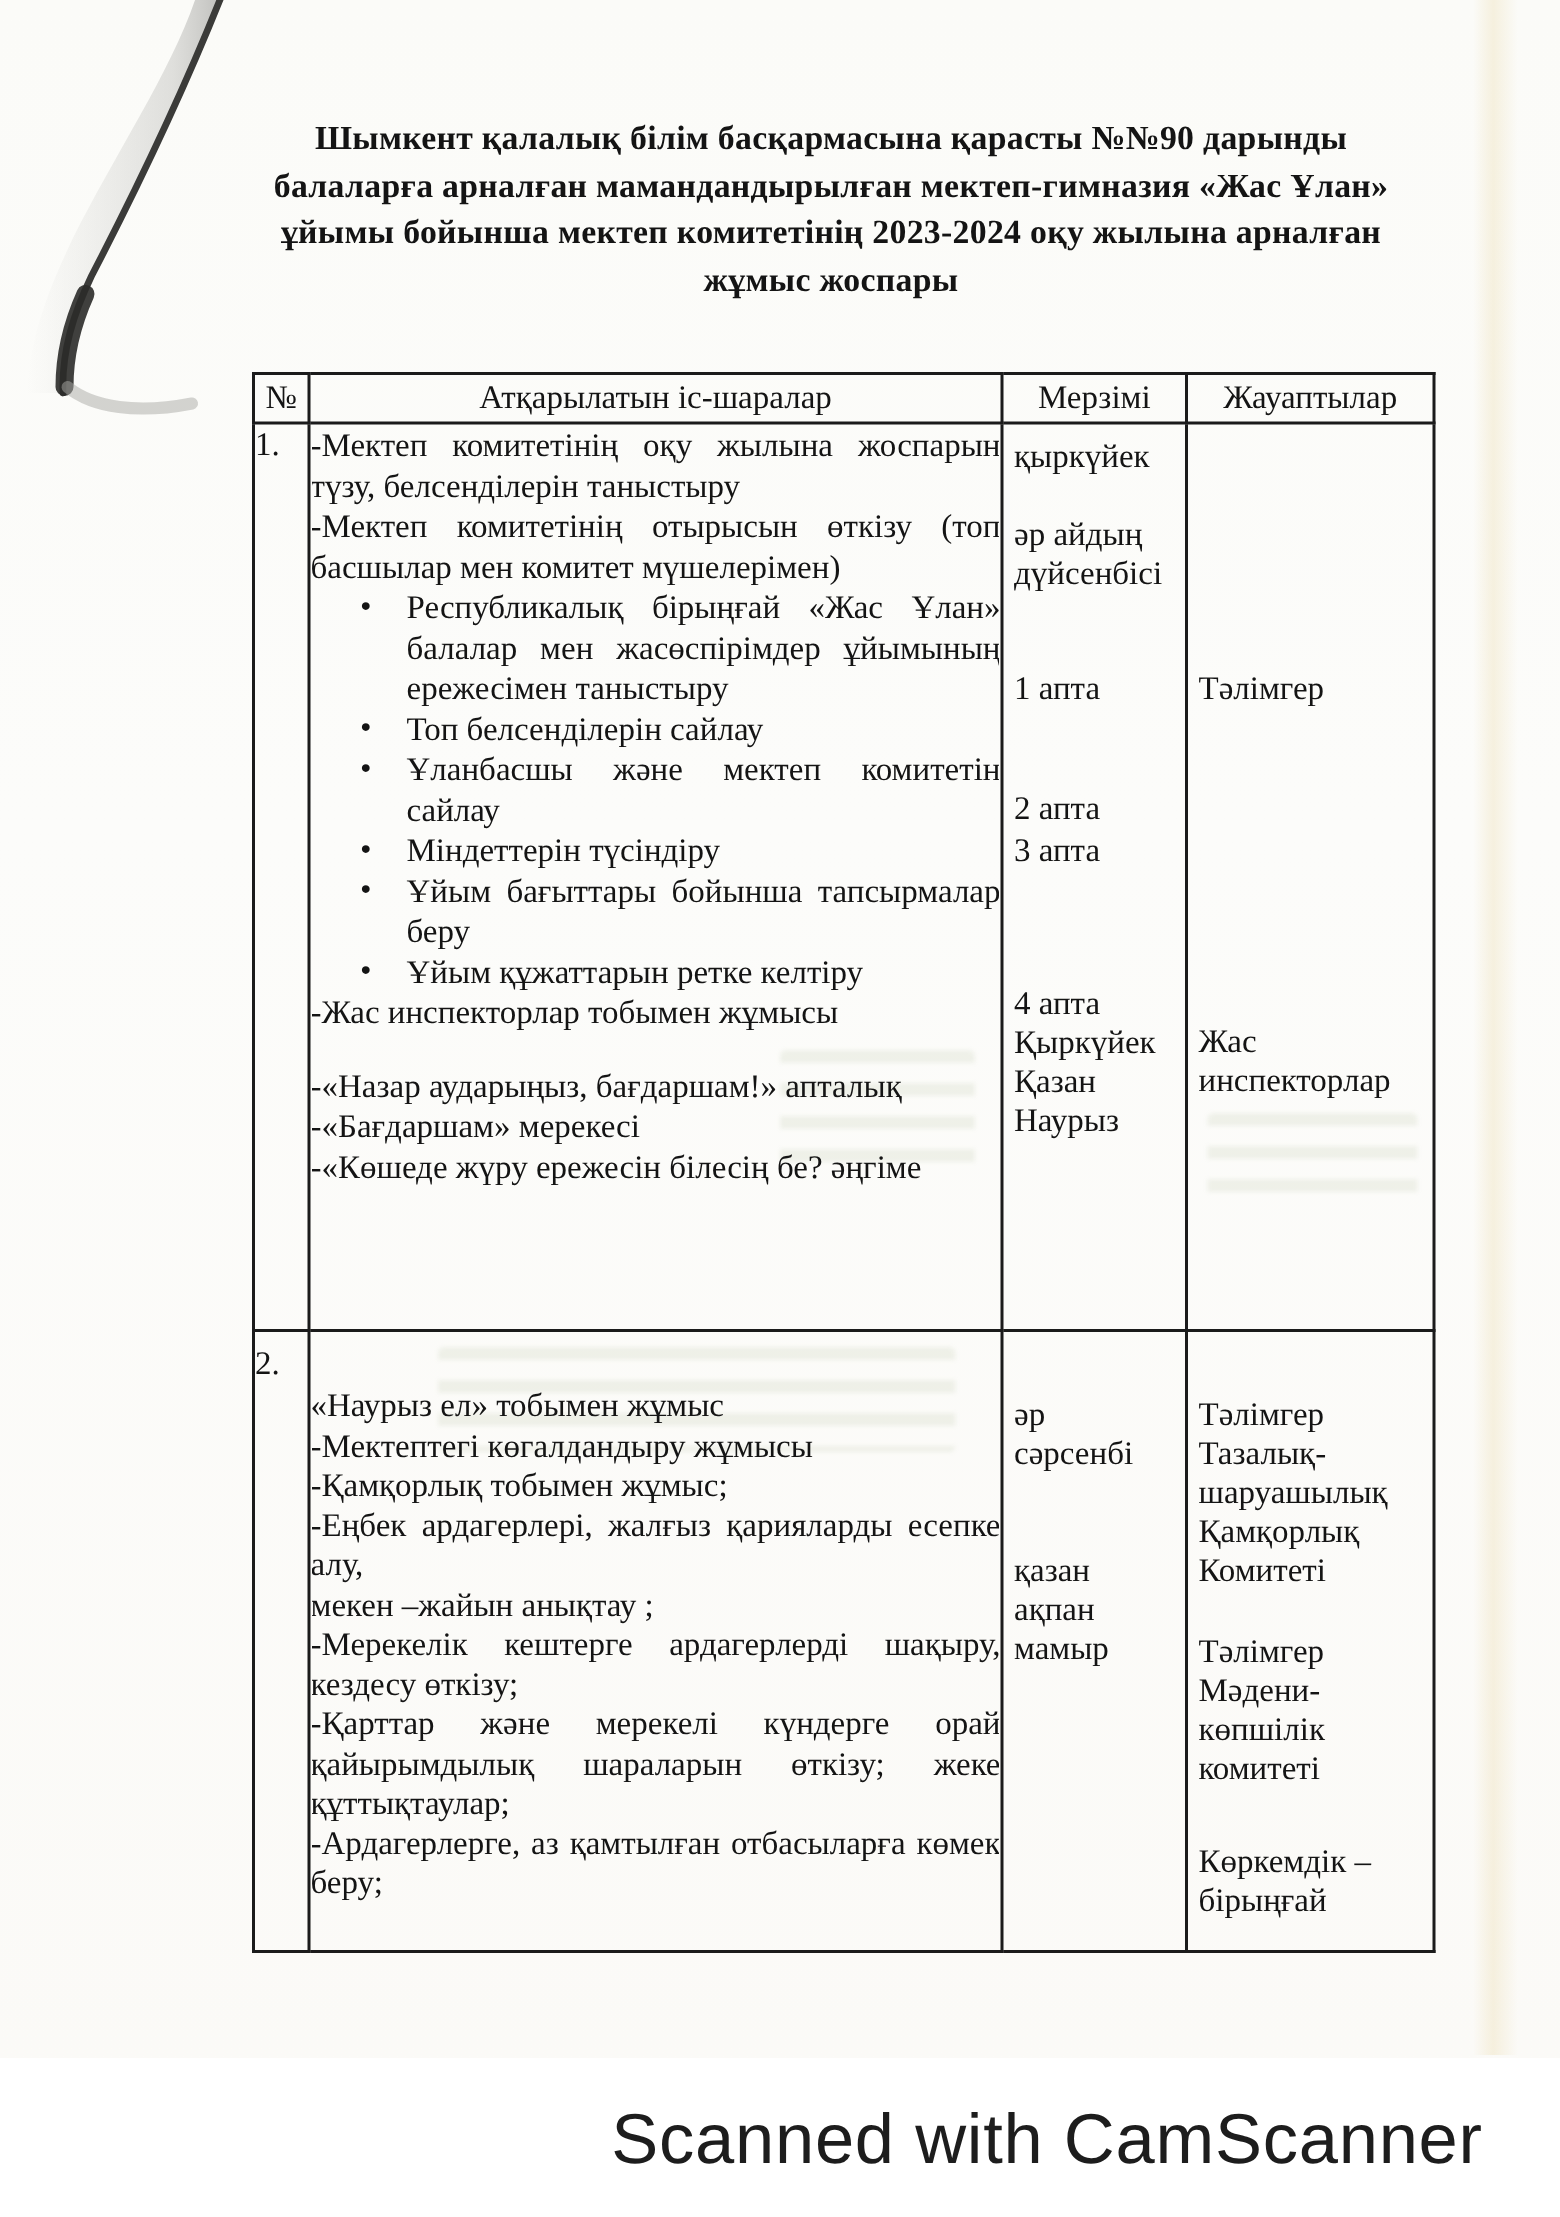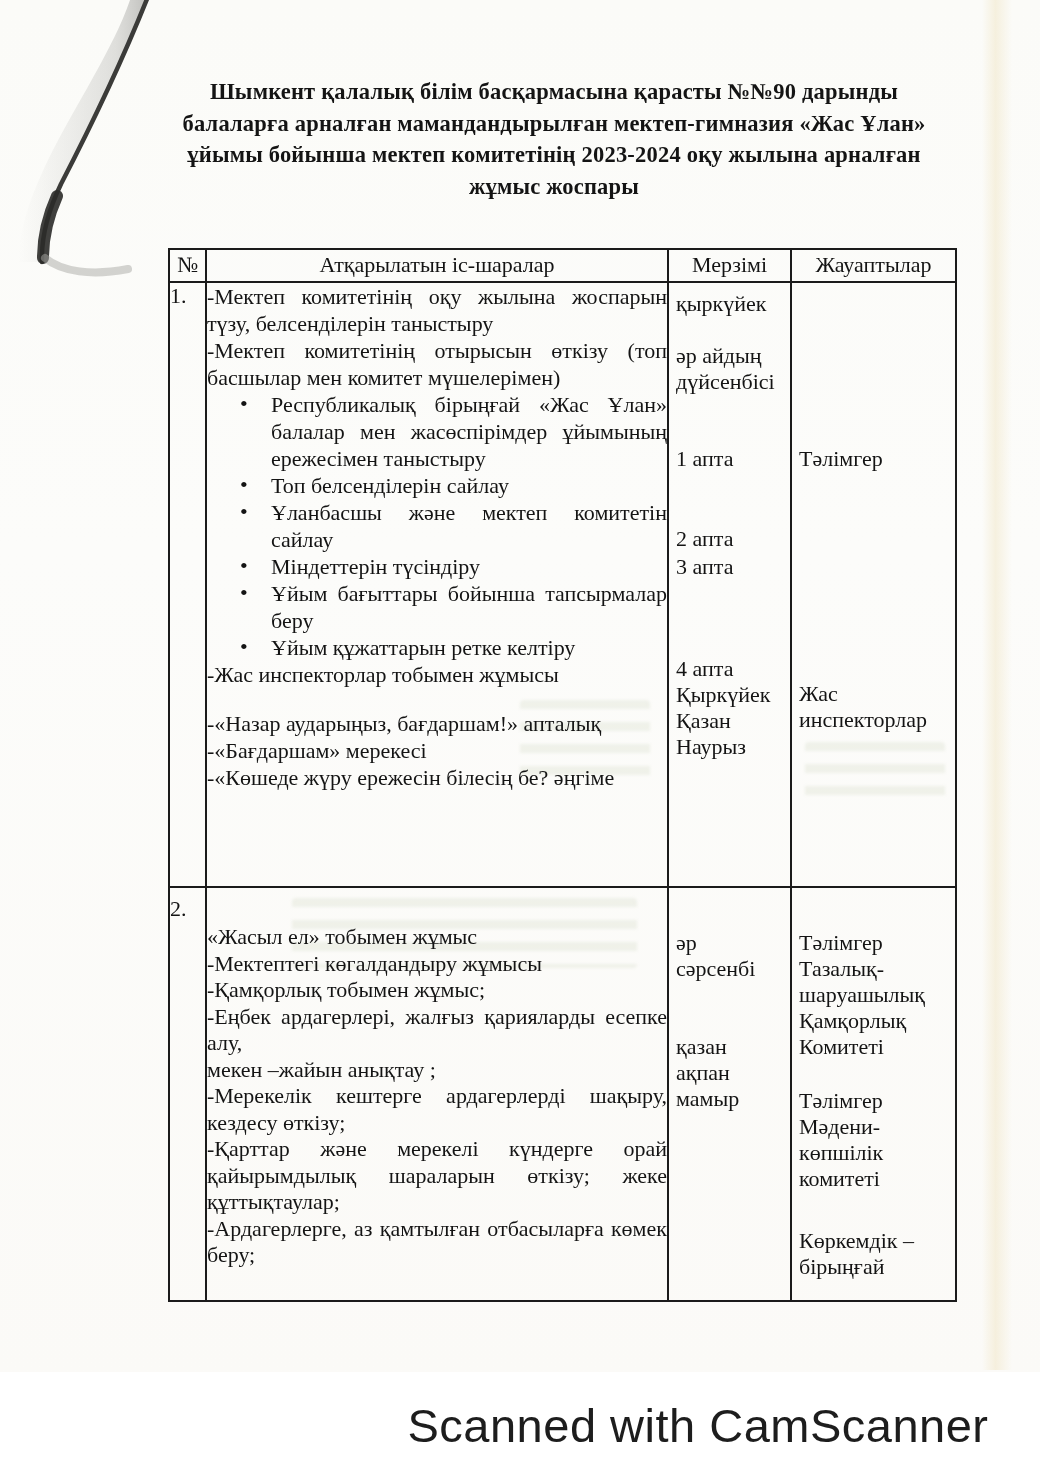--- a/index.html
+++ b/index.html
@@ -39,21 +39,21 @@
   table.plan th, table.plan td{
     border:2px solid #1b1b1b;vertical-align:top;padding:0;
   }
   table.plan thead th{
     height:28px;font-weight:normal;text-align:center;vertical-align:middle;
     font-size:22px;padding:1px 0 2px 0;
   }
   tr.row1 td{height:603px;}
   tr.row2 td{height:376px;}
   td.numcell{padding:4px 2px 0 6px;font-size:22px;}
-  td.actcell{position:relative;padding:30px 7px 6px 11px;text-align:justify;overflow:hidden;}
+  td.actcell{position:relative;padding:30px 7px 6px 11px;text-align:justify;overflow:hidden;border-radius:11px;}
   tr.row1 td.actcell{line-height:27px;}
   tr.row2 td.actcell{padding-top:36px;line-height:26.5px;}
   td.actcell p{margin:0;}
   td.actcell p.gap-before{margin-top:22px;}
   ul.bullets{margin:0;padding:0 0 0 64px;list-style:none;}
   ul.bullets li{position:relative;text-align:justify;}
   ul.bullets li::before{content:"\2022";position:absolute;left:-31px;top:-1px;font-size:22px;}
   td.termcell,td.respcell{position:relative;overflow:hidden;margin-top:48px;}
   .blk{
     position:absolute;left:7px;right:2px;white-space:pre-line;line-height:26px;font-size:22px;
@@ -152,21 +152,21 @@
         </td>
         <td class="respcell">
           <div class="blk" style="top:163px">Тәлімгер</div>
           <div class="blk" style="top:398px">Жас
 инспекторлар</div>
         </td>
       </tr>
       <tr class="row2">
         <td class="numcell" style="padding-top:8px">2.</td>
         <td class="actcell">
-          <p>«Жасыл ел» тобымен жұмыс</p>
+          <p>«Наурыз ел» тобымен жұмыс</p>
           <p>-Мектептегі көгалдандыру жұмысы</p>
           <p>-Қамқорлық тобымен жұмыс;</p>
           <p>-Еңбек ардагерлері, жалғыз қарияларды есепке алу,</p>
           <p>мекен –жайын анықтау ;</p>
           <p>-Мерекелік кештерге ардагерлерді шақыру, кездесу өткізу;</p>
           <p>-Қарттар және мерекелі күндерге орай қайырымдылық шараларын өткізу; жеке құттықтаулар;</p>
           <p>-Ардагерлерге, аз қамтылған отбасыларға көмек беру;</p>
         </td>
         <td class="termcell">
           <div class="blk" style="top:42px">әр

